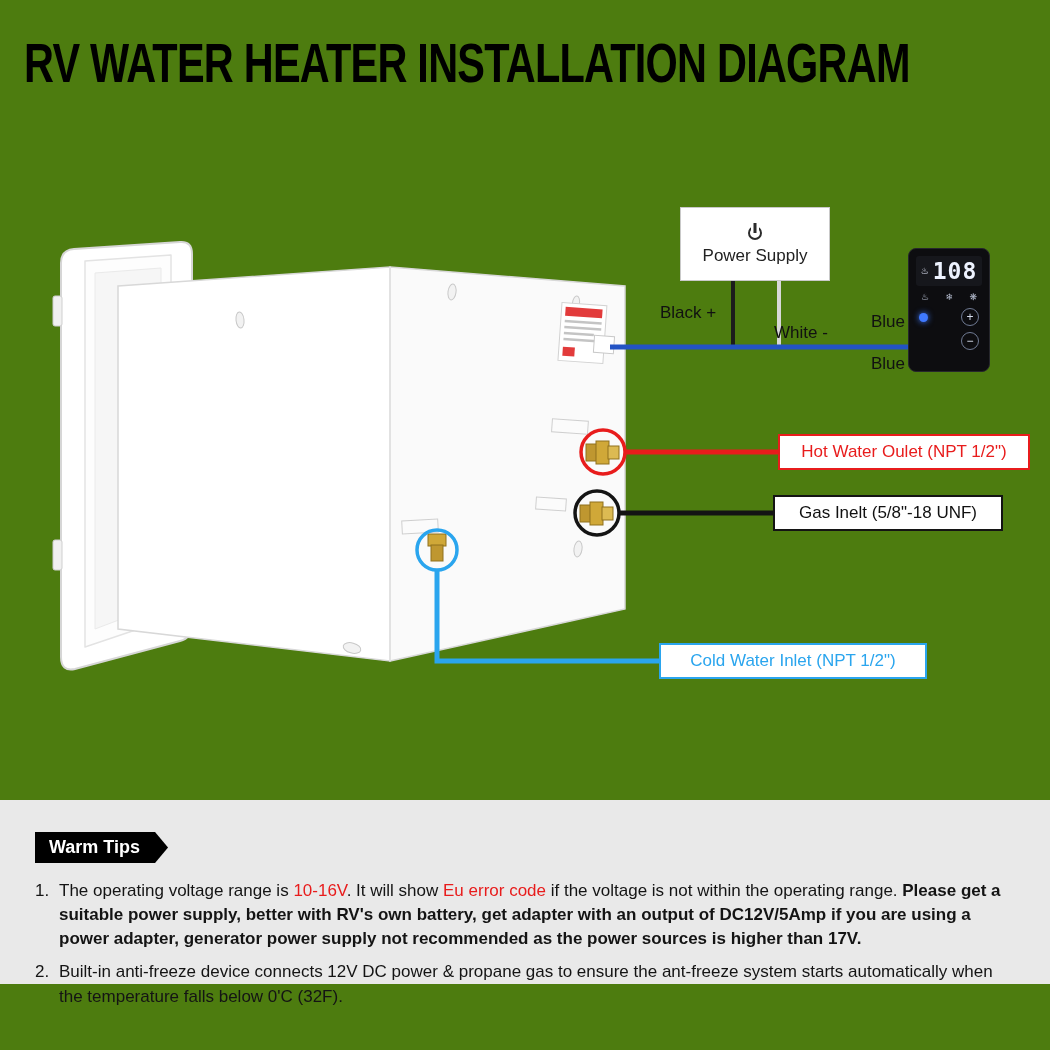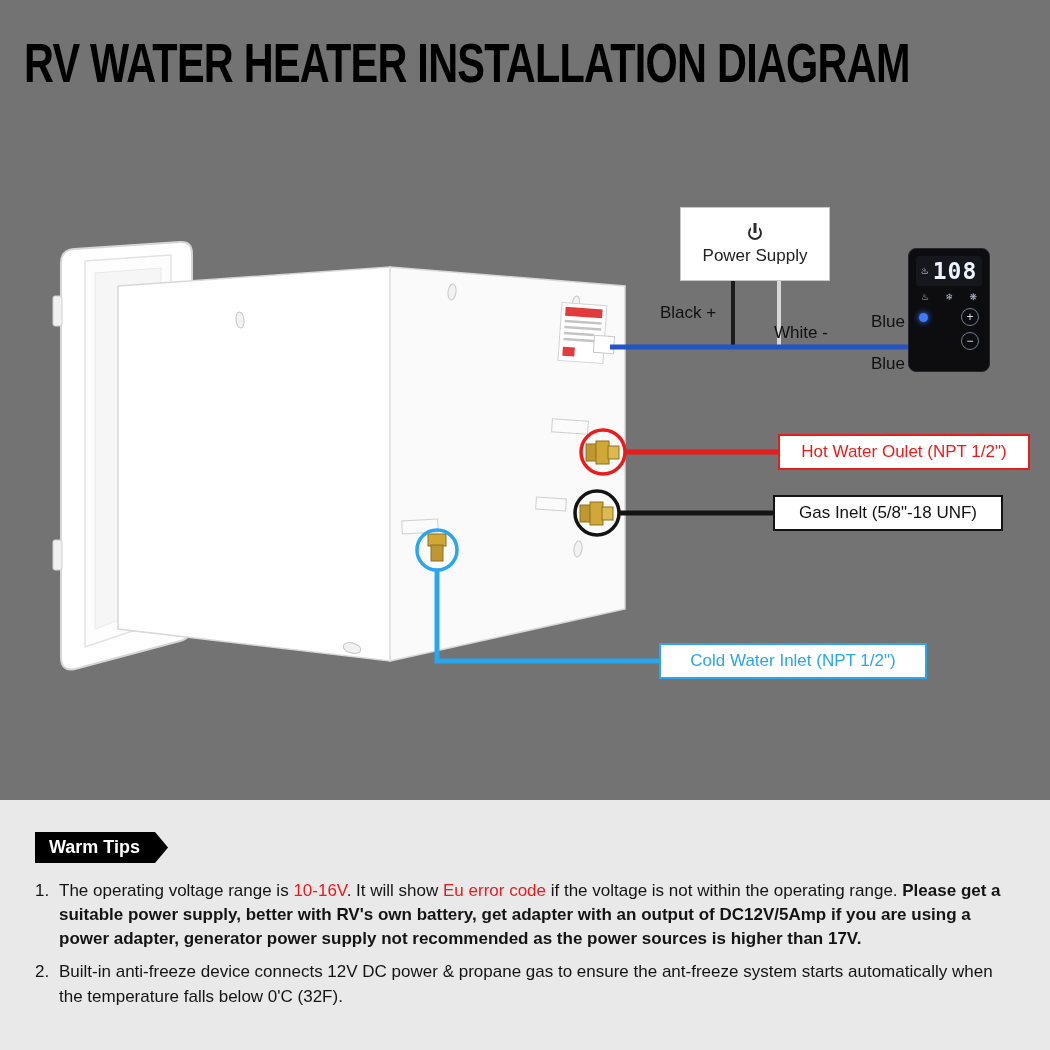--- a/index.html
+++ b/index.html
@@ -1,16 +1,16 @@
 <!DOCTYPE html>
 <html style="--hot: #e81c1c; --gas: #141414; --cold: #2aa5ee; --wire: #2353c4; --tip_red: #e81c1c; --section_bg: #e9e9e9; --badge_bg: #000000;"><head>
 <meta charset="utf-8">
 <style>
   html,body{margin:0;padding:0;background:#ffffff;}
-  .page{position:relative;width:1050px;height:1050px;background:#737373;overflow:hidden;
+  .page{position:relative;width:1050px;height:1050px;background:#4d7c0f;overflow:hidden;
         font-family:"Liberation Sans",sans-serif;color:#111;}
 
   
   .title{position:absolute;left:24px;top:30px;margin:0;font-size:56px;font-weight:700;
          letter-spacing:-1px;white-space:nowrap;transform:scaleX(0.74);transform-origin:left top;color:#000;}
 
   
   .diagram{position:absolute;left:0;top:0;}
 
   
@@ -45,21 +45,21 @@
             display:flex;align-items:center;justify-content:center;box-sizing:border-box;}
 
   
   .port-label{position:absolute;display:flex;align-items:center;justify-content:center;background:#fff;
               font-size:17px;box-sizing:border-box;white-space:nowrap;}
   .hot {left:778px;top:434px;width:252px;height:36px;border:2px solid var(--hot); color:var(--hot);}
   .gas {left:773px;top:495px;width:230px;height:36px;border:2px solid var(--gas); color:#111;}
   .cold{left:659px;top:643px;width:268px;height:36px;border:2px solid var(--cold);color:var(--cold);}
 
   
-  .tips-section{position:absolute;left:0;top:800px;width:1050px;height:250px;background:var(--section_bg);
+  .tips-section{position:absolute;left:0;top:800px;width:1050px;height:184px;background:var(--section_bg);
                 padding:32px 30px 0 35px;box-sizing:border-box;}
   .badge{display:inline-block;background:var(--badge_bg);color:#ffffff;font-weight:700;font-size:18px;
          padding:5px 28px 5px 14px;
          clip-path:polygon(0 0, calc(100% - 13px) 0, 100% 50%, calc(100% - 13px) 100%, 0 100%);}
   .tips{margin-top:16px;font-size:17px;color:#141414;line-height:1.42;max-width:990px;}
   .tip{display:flex;margin-bottom:9px;}
   .tip-num{flex:0 0 24px;}
   .red{color:var(--tip_red);text-align:center;}
   .b{font-weight:700;}
 </style>

